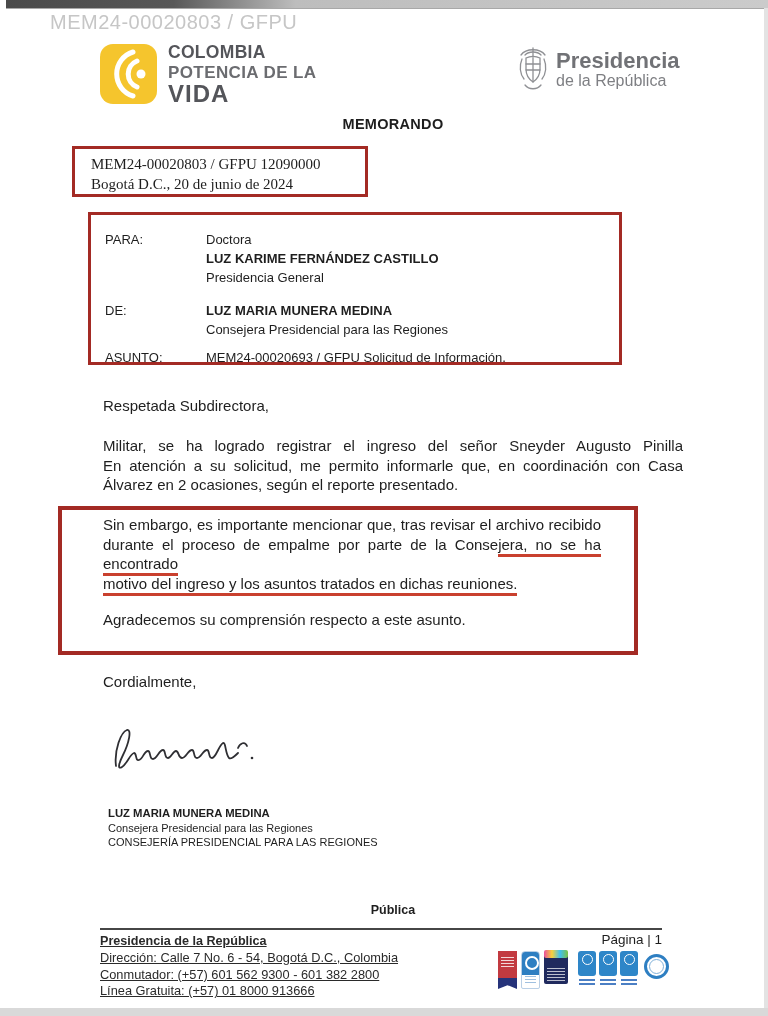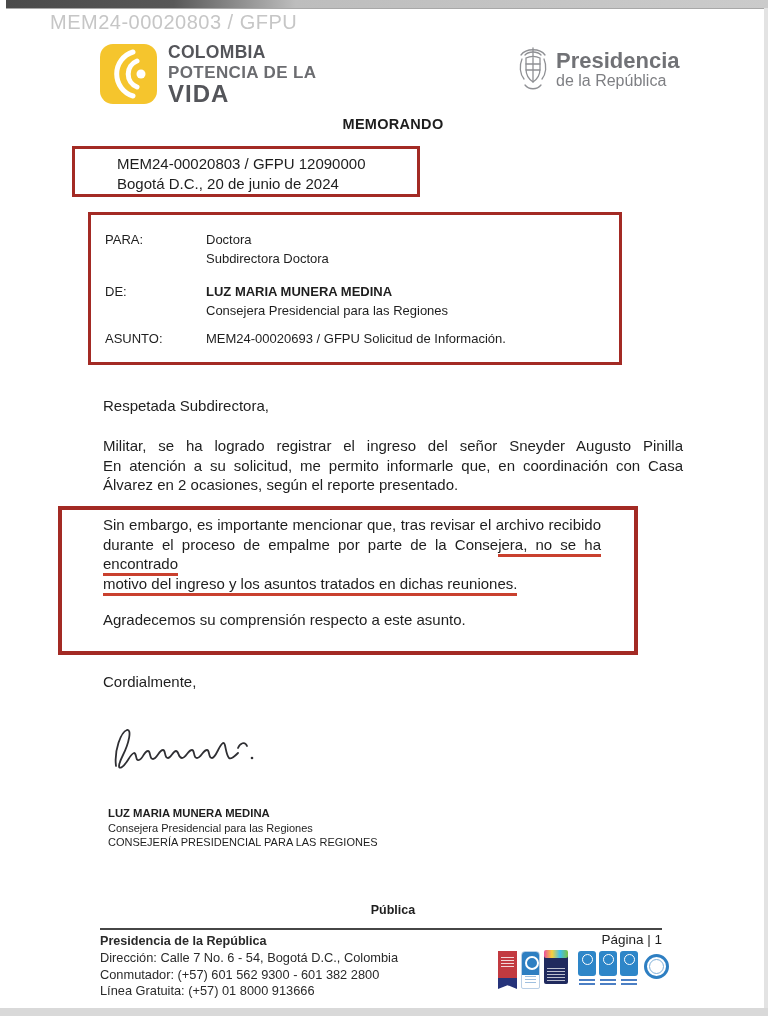--- a/index.html
+++ b/index.html
@@ -23,22 +23,22 @@
   .colombia-w3{font-size:24px;font-weight:800;color:#54555a;letter-spacing:1px;margin-top:1px;}
   .presidencia-logo{position:absolute;left:517px;top:45px;display:flex;align-items:flex-start;}
   .presidencia-text{margin-left:7px;line-height:1.05;padding-top:4px;}
   .presidencia-l1{font-size:22px;font-weight:700;color:#717276;}
   .presidencia-l2{font-size:16px;font-weight:400;color:#7e7f83;margin-top:1px;}
 
   
   .memo-title{position:absolute;left:103px;top:116px;width:580px;text-align:center;
               font-size:14.5px;font-weight:700;letter-spacing:.3px;}
   .annot-box{border:3px solid var(--annotation-red,#a32a24);box-sizing:border-box;position:absolute;}
-  .ref-box{left:72px;top:146px;width:348px;height:51px;padding:5px 0 0 42px;
-           font-size:15px;line-height:20px;}
+  .ref-box{left:72px;top:146px;width:296px;height:51px;padding:5px 0 0 16px;
+           font-size:15px;line-height:20px;font-family:Liberation Serif, serif;}
   .rcpt-box{left:88px;top:212px;width:534px;height:153px;padding:15px 0 0 14px;
             font-size:13px;line-height:19px;}
   .rcpt-grid{display:grid;grid-template-columns:101px 1fr;}
   .spacer14{grid-column:1/3;height:14px;}
   .spacer9{grid-column:1/3;height:9px;}
   .bold{font-weight:700;}
 
   .doc-text{font-size:15px;line-height:19.5px;}
   .salutation{position:absolute;left:103px;top:396px;}
   .para1{position:absolute;left:103px;top:436px;width:580px;}
@@ -53,21 +53,21 @@
 
   .signature{position:absolute;left:108px;top:720px;}
   .signer{position:absolute;left:108px;top:806px;line-height:14.5px;font-size:11px;}
   .signer .name{font-size:11.3px;font-weight:700;}
 
   .classification{position:absolute;left:103px;top:903px;width:580px;text-align:center;
                   font-size:12.5px;font-weight:700;}
 
   
   .footer-divider{position:absolute;left:100px;top:928px;width:562px;height:2px;background:#464646;}
-  .footer-text{position:absolute;left:100px;top:933px;font-size:12.8px;line-height:16.8px;color:#2a2a2a;}
+  .footer-text{position:absolute;left:100px;top:933px;font-size:12.8px;line-height:16.8px;color:#2a2a2a;text-decoration:underline;}
   .footer-text .org{font-weight:700;font-size:12.6px;}
   .page-indicator{position:absolute;left:520px;top:932px;width:142px;text-align:right;font-size:13.5px;}
   .badges-row{position:absolute;left:498px;top:951px;display:flex;align-items:flex-start;}
   .badge{position:relative;flex:0 0 auto;}
   .b-red{width:19px;height:27px;background:#c23a40;margin-right:4px;}
   .b-red::before{content:"";position:absolute;left:3px;top:4px;right:3px;height:13px;
     background:repeating-linear-gradient(#c23a40 0 2px,#f2d7d8 2px 3px);}
   .b-red::after{content:"";position:absolute;top:100%;left:0;width:100%;height:11px;background:#26337a;
     clip-path:polygon(0 0,100% 0,100% 100%,50% 65%,0 100%);}
   .b-blue{width:19px;height:38px;background:linear-gradient(#2e7fc2 0 23px,#ffffff 23px);
@@ -140,21 +140,22 @@
   <div class="annot-box ref-box">
     <div>MEM24-00020803 / GFPU 12090000</div>
     <div>Bogotá D.C., 20 de junio de 2024</div>
   </div>
 
   <div class="annot-box rcpt-box">
     <div class="rcpt-grid">
       <div>PARA:</div>
       <div>
         <div>Doctora</div>
-        <div>Subdirectora Doctora</div>
+        <div class="bold">LUZ KARIME FERNÁNDEZ CASTILLO</div>
+        <div>Presidencia General</div>
       </div>
       <div class="spacer14"></div>
       <div>DE:</div>
       <div>
         <div class="bold">LUZ MARIA MUNERA MEDINA</div>
         <div>Consejera Presidencial para las Regiones</div>
       </div>
       <div class="spacer9"></div>
       <div>ASUNTO:</div>
       <div>MEM24-00020693 / GFPU Solicitud de Información.</div>

